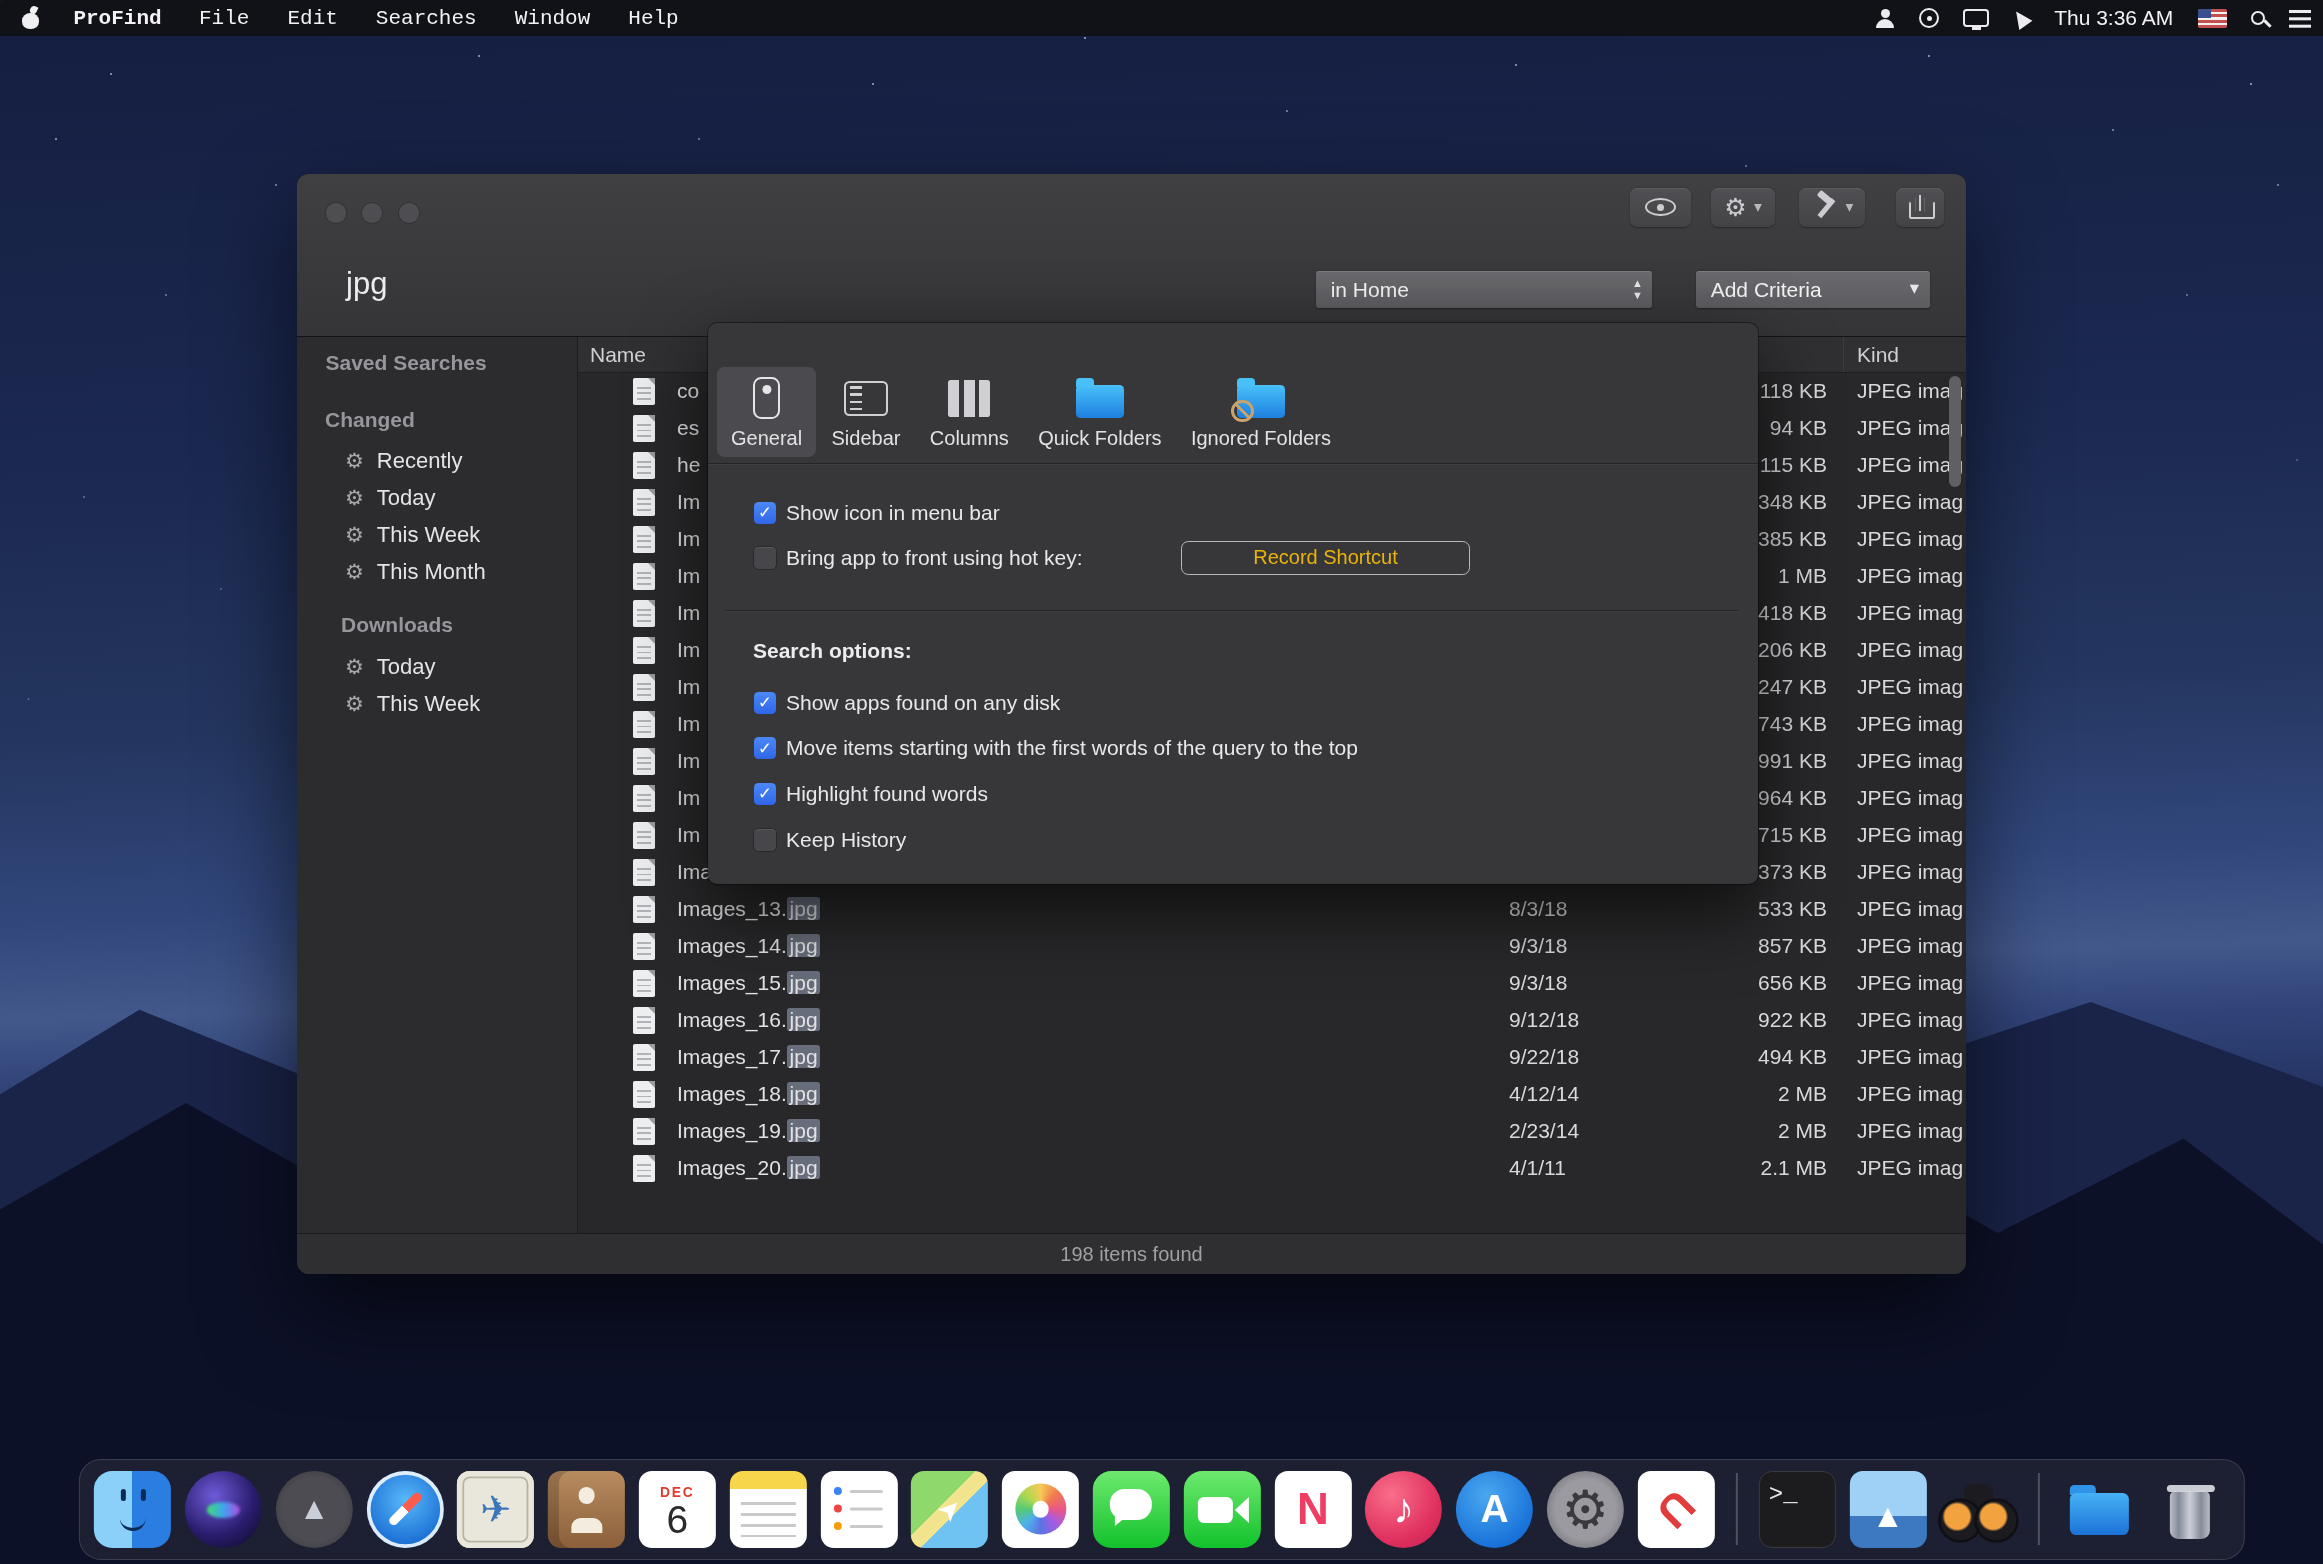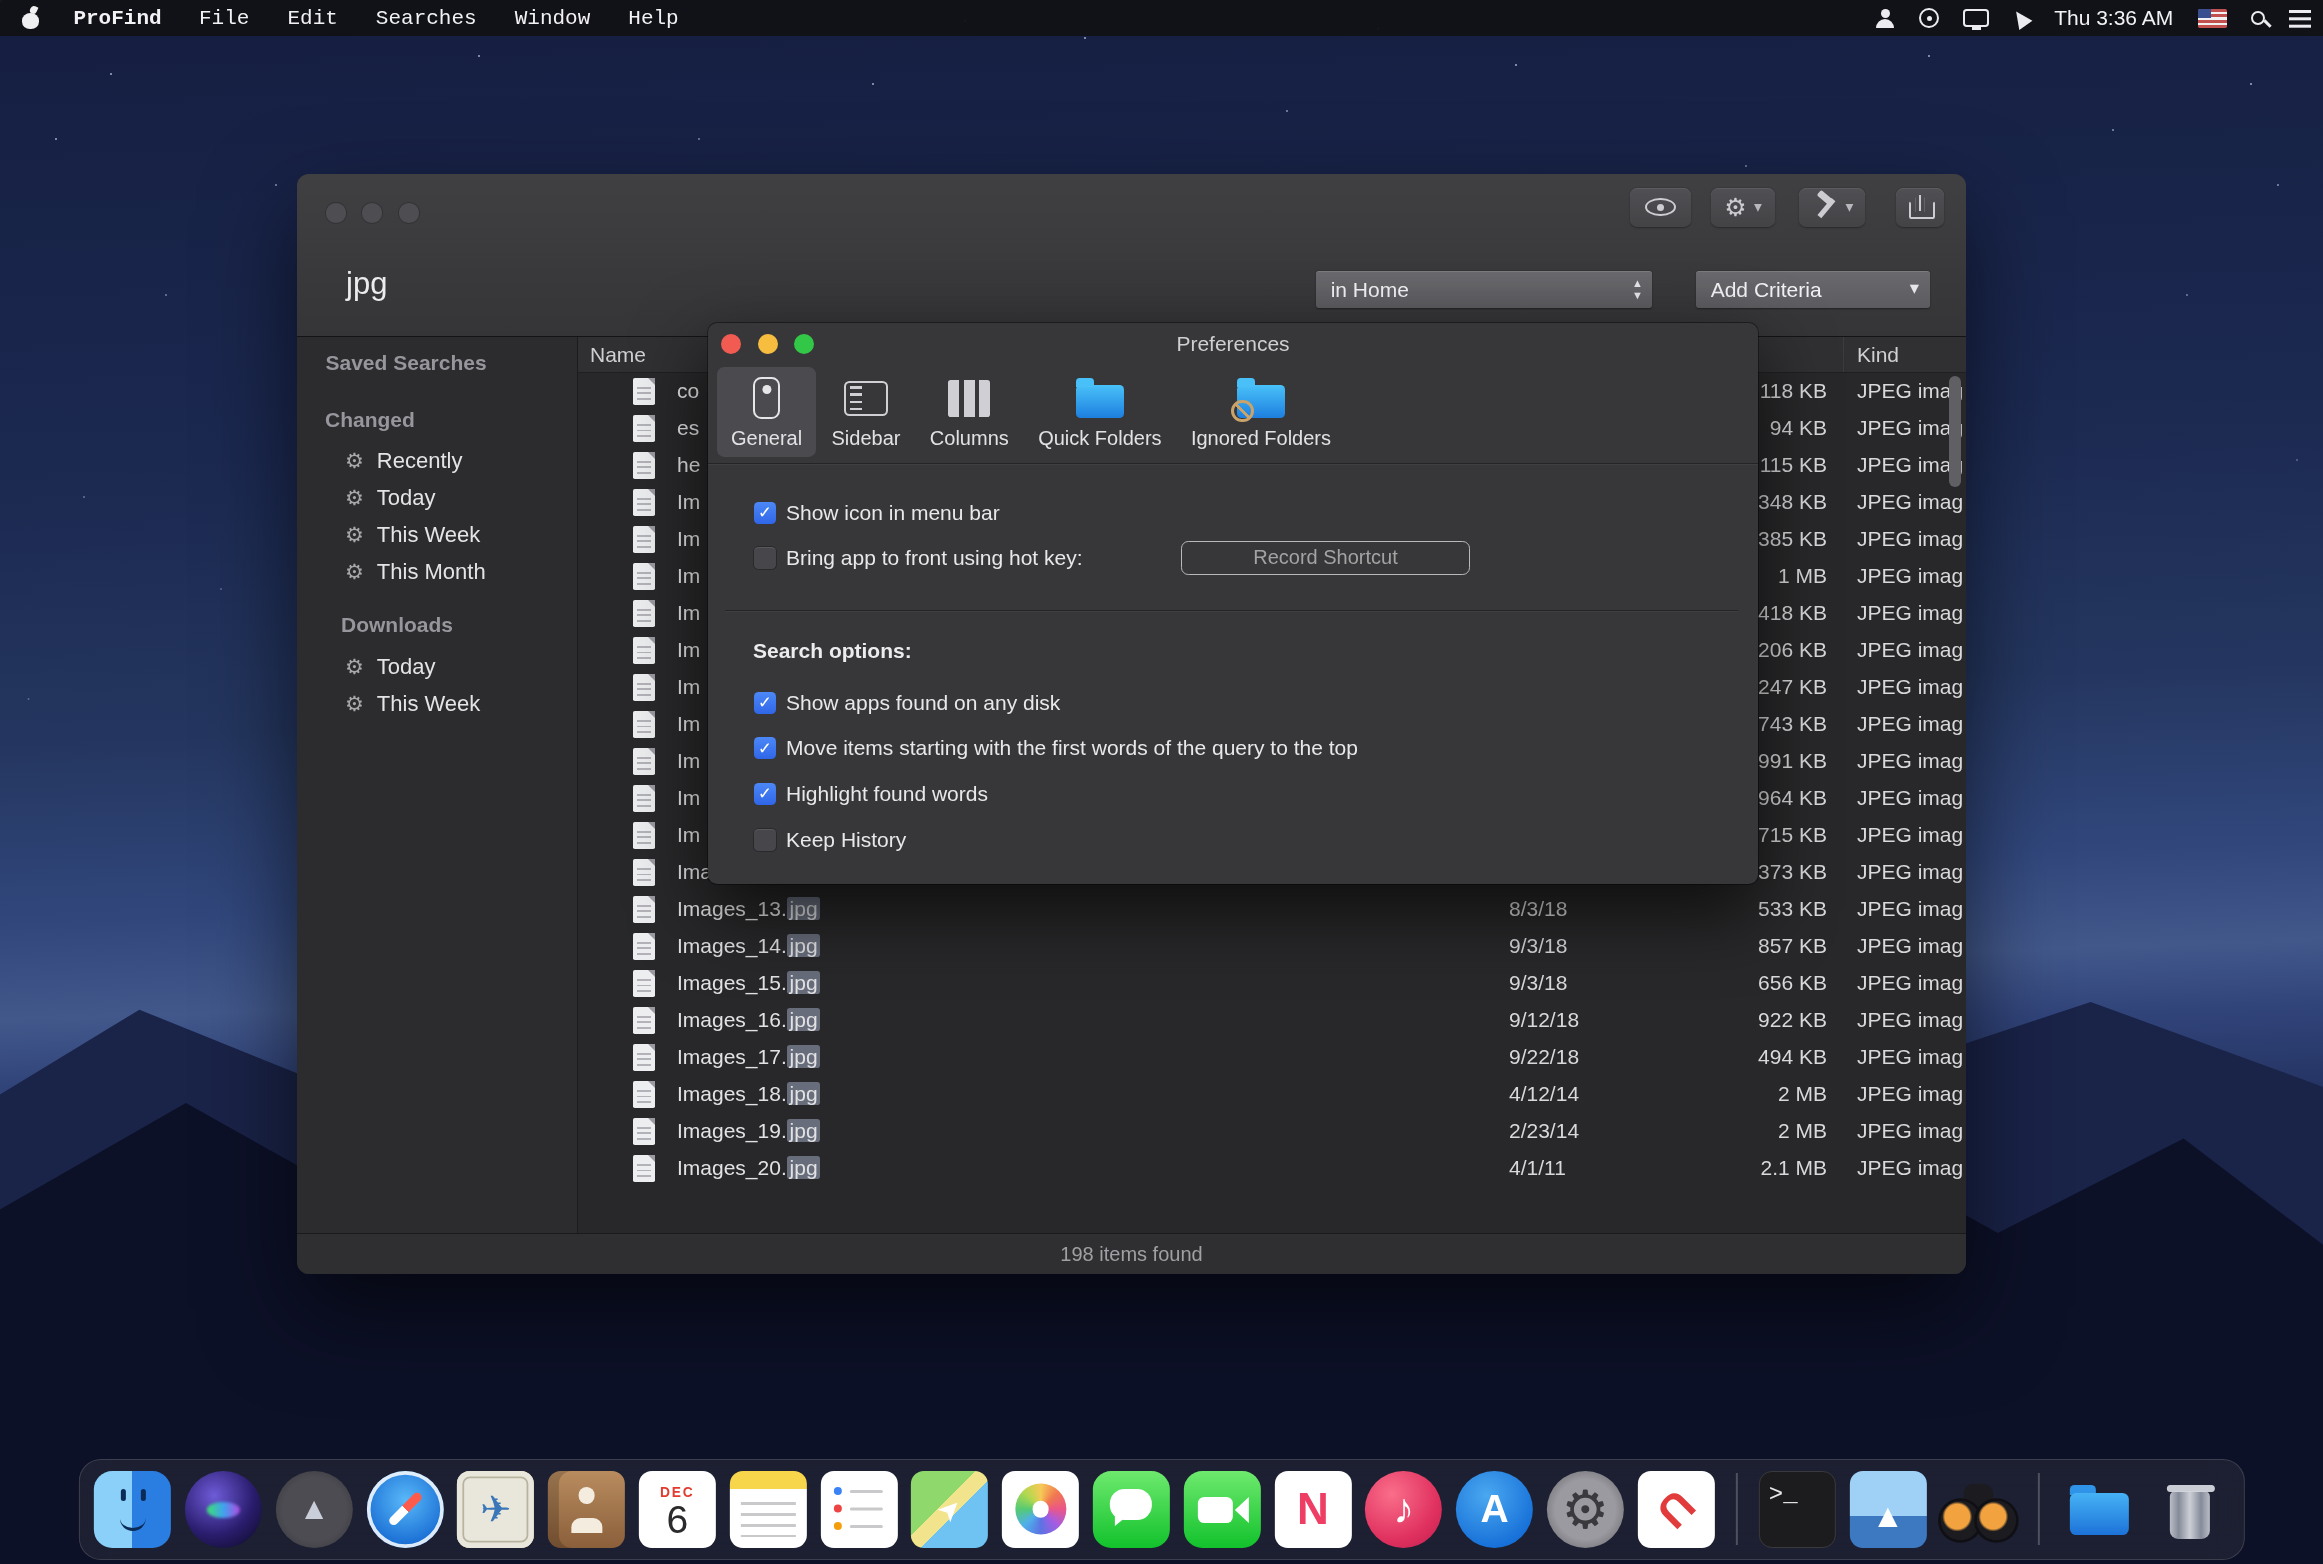--- a/index.html
+++ b/index.html
@@ -137,21 +137,21 @@
     border:3.2px solid #caa36a; background:linear-gradient(45deg,transparent 44%,#caa36a 44% 56%,transparent 56%); }
   .prefs-sep { position:absolute; left:0; right:0; top:140px; height:0.9px; background:#242427; box-shadow:0 0.9px 0 rgba(255,255,255,.05); }
   .rows-top { position:absolute; left:46px; right:22px; top:174px; }
   .rows-search { position:absolute; left:46px; right:22px; top:364px; }
   .prow { position:relative; display:flex; align-items:center; height:31px; margin-bottom:14.7px; }
   .cb { width:22px; height:22px; border-radius:4.6px; flex:none; margin-right:10px; display:flex; align-items:center; justify-content:center; }
   .cb.on { background:linear-gradient(180deg,#4c88f7,#2f66e8); color:#fff; font-size:16.5px; font-weight:700; }
   .cb.off { background:#47474b; box-shadow:inset 0 0.9px 0 rgba(255,255,255,.1), 0 0 0 0.9px #29292c; }
   .plabel { font-size:21px; color:#e8e8ea; white-space:nowrap; }
   .record-btn { position:absolute; left:427px; top:-1.8px; width:289px; height:34px; border-radius:7.3px;
-    background:transparent; border:1.8px solid #b9b9bd; color:#a3a3a3; font-size:20px; font-family:inherit; }
+    background:transparent; border:1.8px solid #b9b9bd; color:#eab308; font-size:20px; font-family:inherit; }
   .pdivider { position:absolute; left:17.4px; right:20px; top:287px; height:0.9px; background:#242427; box-shadow:0 0.9px 0 rgba(255,255,255,.05); }
   .psection { position:absolute; left:45px; top:316px; font-size:21px; font-weight:700; color:#ececee; }
 
   
   .dock { position:absolute; left:50%; transform:translateX(-50%); bottom:5.5px; height:101px; z-index:40;
     background:rgba(44,46,60,.52); border:0.9px solid rgba(255,255,255,.14); border-radius:22px;
     display:flex; align-items:center; padding:11px 14.7px; gap:13.8px; backdrop-filter:blur(16.5px); }
   .dock-sep { width:1.8px; height:72px; background:rgba(255,255,255,.22); margin:0 7.3px; flex:none; }
   .di { width:77px; height:77px; border-radius:18.4px; position:relative; flex:none;
     display:flex; align-items:center; justify-content:center; color:#fff; font-size:39px; font-weight:700; }
@@ -496,28 +496,20 @@
       <div class="vscroll"></div>
     </div>
   </div>
 
   <div class="statusbar">
     <span>198 items found</span>
   </div>
 </div>
 
 <div class="prefs">
-  <div class="prefs-titlebar">
-    <div class="prefs-lights">
-      <span class="light red"></span>
-      <span class="light yellow"></span>
-      <span class="light green"></span>
-    </div>
-    <div class="prefs-title">Preferences</div>
-  </div>
   <div class="prefs-toolbar">
       <div class="ptab sel">
         <div class="ti ti-general">
           <i></i>
         </div>
         <div class="ptab-label">General</div>
       </div>
       <div class="ptab">
         <div class="ti ti-sidebar">
           <i></i>

